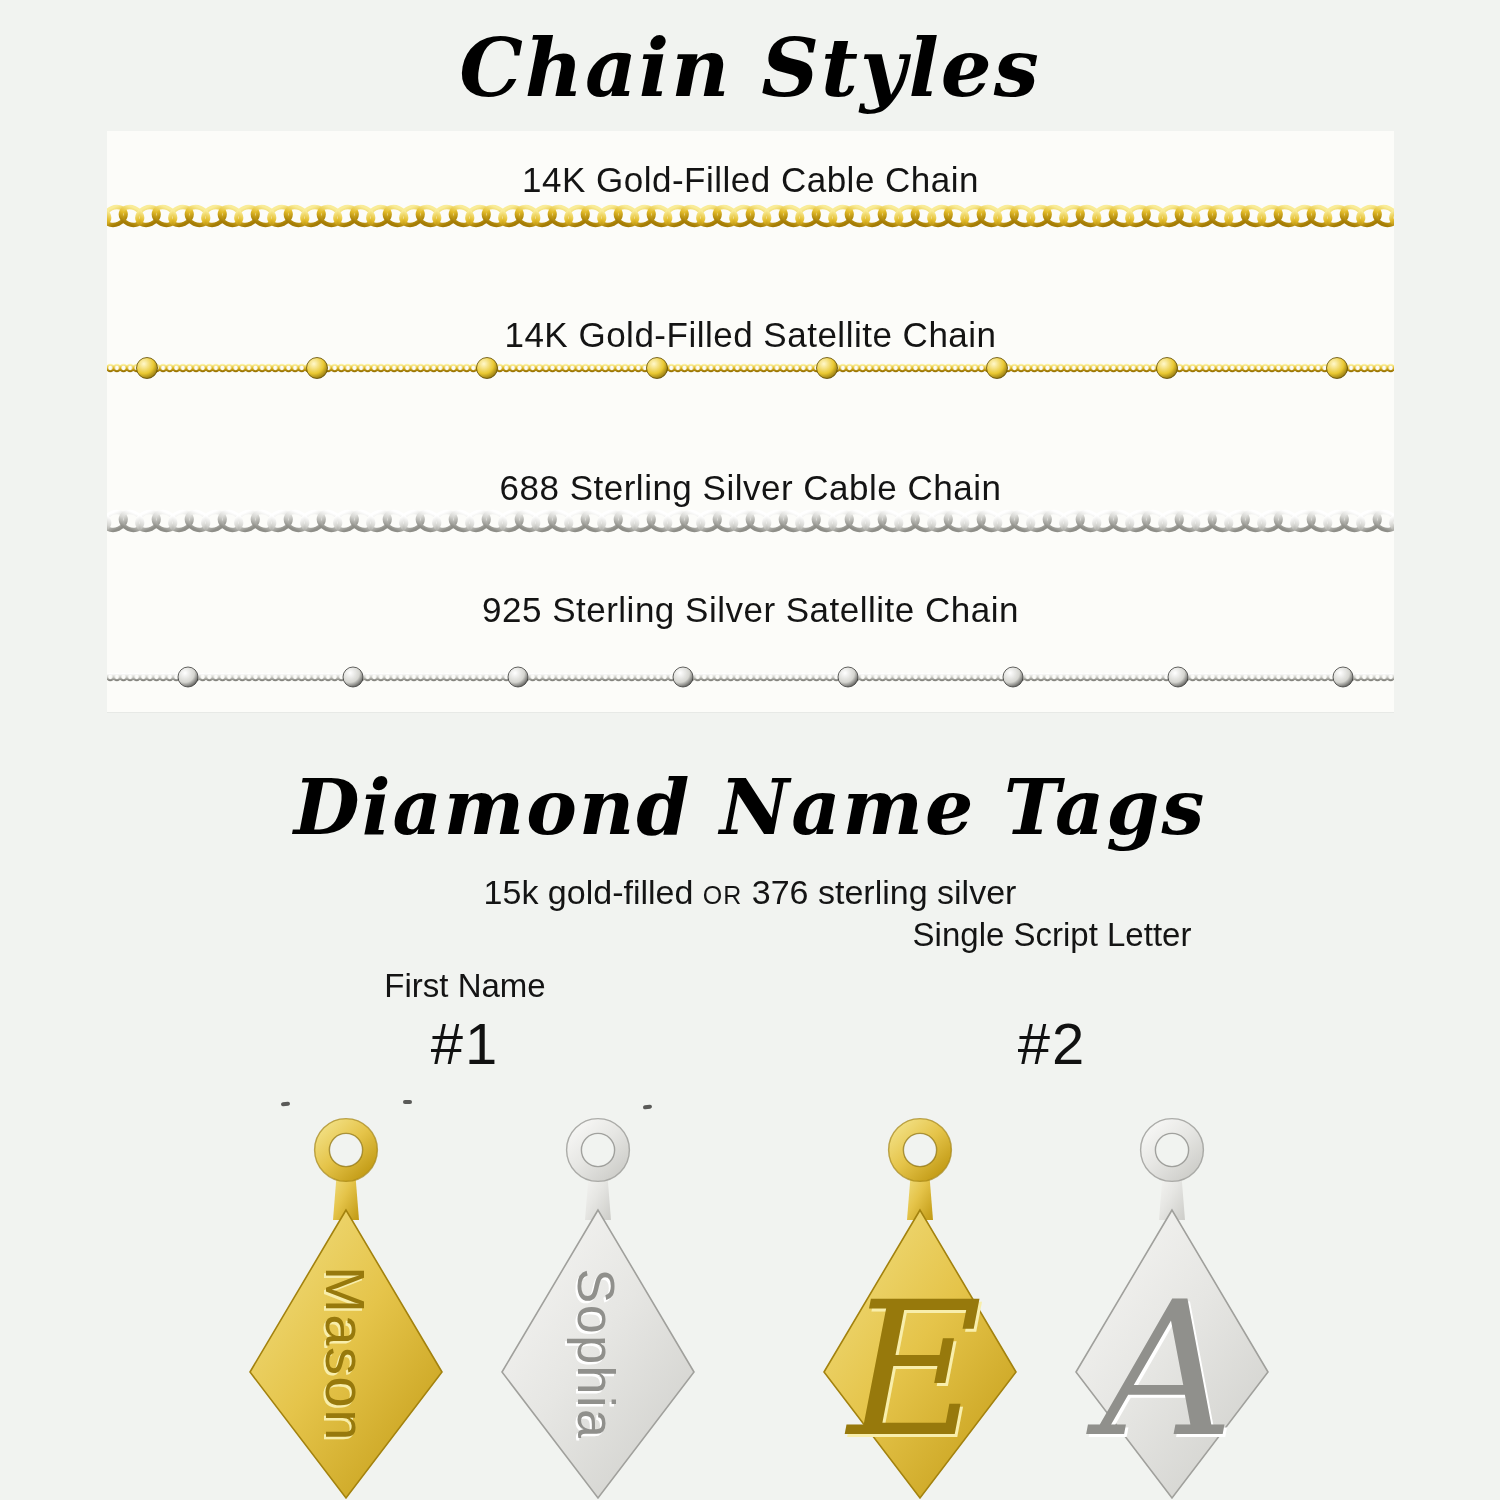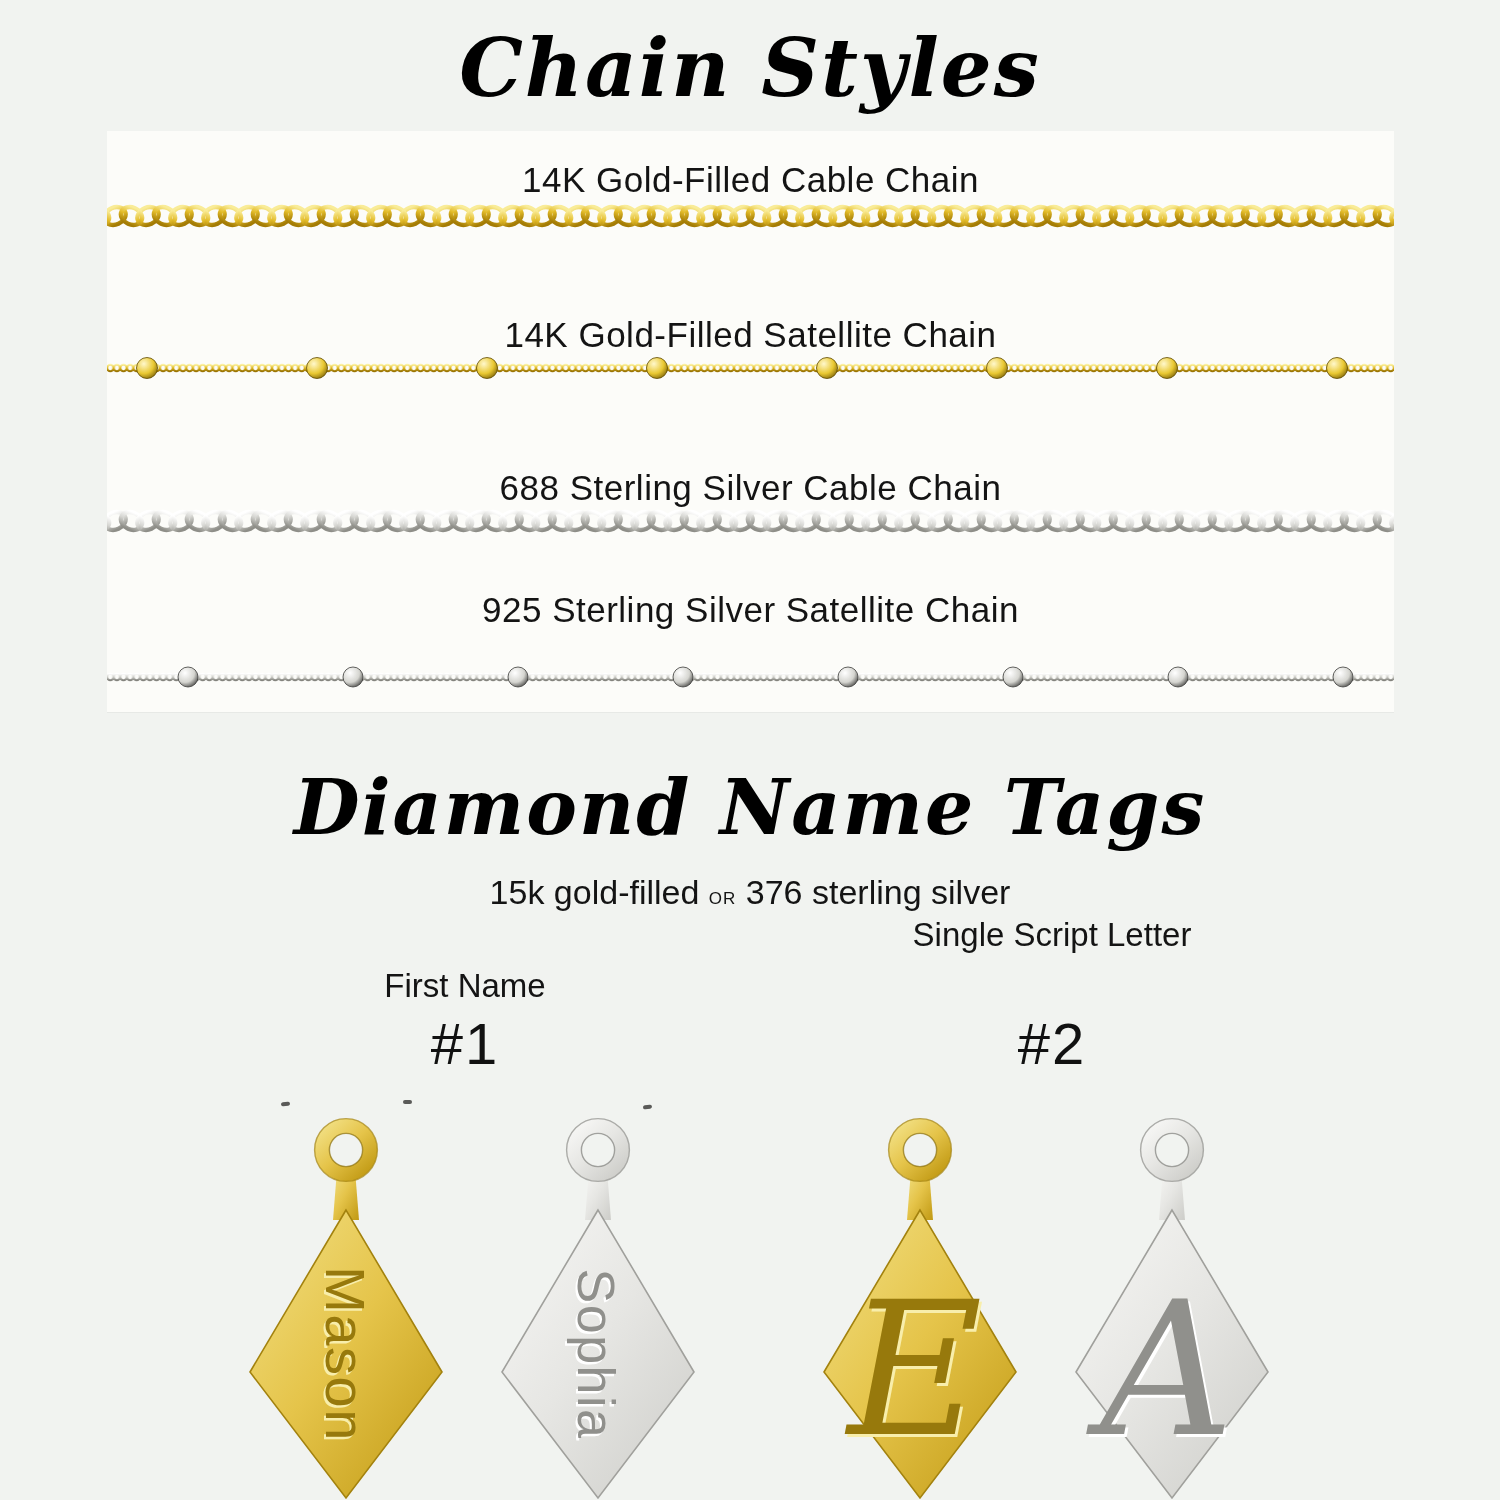--- a/index.html
+++ b/index.html
@@ -28,21 +28,21 @@
   #tags-title{top:768px;font-size:76px;text-align:center;}
   .chain-label{
     left:107px;width:1287px;text-align:center;
     font-size:35px;letter-spacing:0.5px;color:#141414;
   }
   .chain-svg{left:107px;width:1287px;}
   .subtitle{
     left:0;right:0;top:873px;text-align:center;
     font-size:34px;color:#141414;
   }
-  .subtitle .or{font-size:17px;letter-spacing:1px;}
+  .subtitle .or{font-size:25px;letter-spacing:1px;}
   .col-head{
     text-align:center;font-size:33px;color:#141414;
   }
   .col-num{
     text-align:center;font-size:58px;color:#111;
     font-weight:500;letter-spacing:2px;
   }
   #col1-head{left:215px;width:500px;top:957px;margin-top:10px;}
   #col2-head{left:802px;width:500px;top:916px;}
   #col1-num{left:215px;width:500px;top:1010px;}

